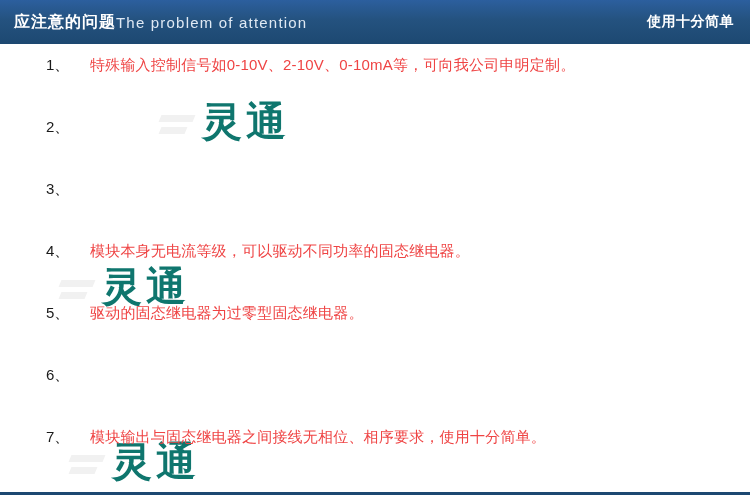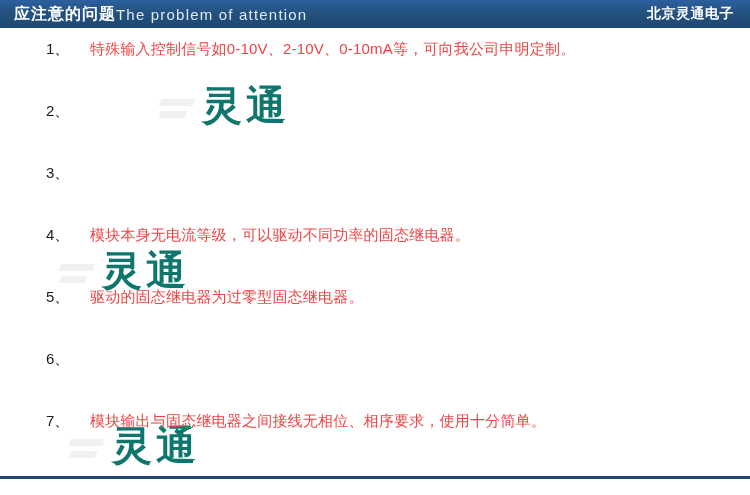--- a/index.html
+++ b/index.html
@@ -15,21 +15,21 @@
     width: 750px;
     height: 495px;
     background: #ffffff;
     overflow: hidden;
   }
 
   
   .header {
     position: relative;
     width: 750px;
-    height: 28px;
+    height: 44px;
     background: linear-gradient(to bottom, #2c5f9e 0%, #24527f 45%, #1d4871 100%);
     display: flex;
     align-items: center;
     overflow: hidden;
   }
   .header-title-cn {
     color: #ffffff;
     font-size: 16px;
     font-weight: bold;
     letter-spacing: 1px;
@@ -137,21 +137,21 @@
   }
 </style>
 </head>
 <body>
 
 <div class="page">
 
   <div class="header">
     <span class="header-title-cn">应注意的问题</span>
     <span class="header-title-en">The problem of attention</span>
-    <span class="header-brand">北京灵通电子</span>
+    <span class="header-brand">使用十分简单</span>
   </div>
 
   <div class="body-area">
 
     <div class="watermark wm-1">
       <span class="wm-mark"></span><span>灵通</span>
     </div>
     <div class="watermark wm-2">
       <span class="wm-mark"></span><span>灵通</span>
     </div>

